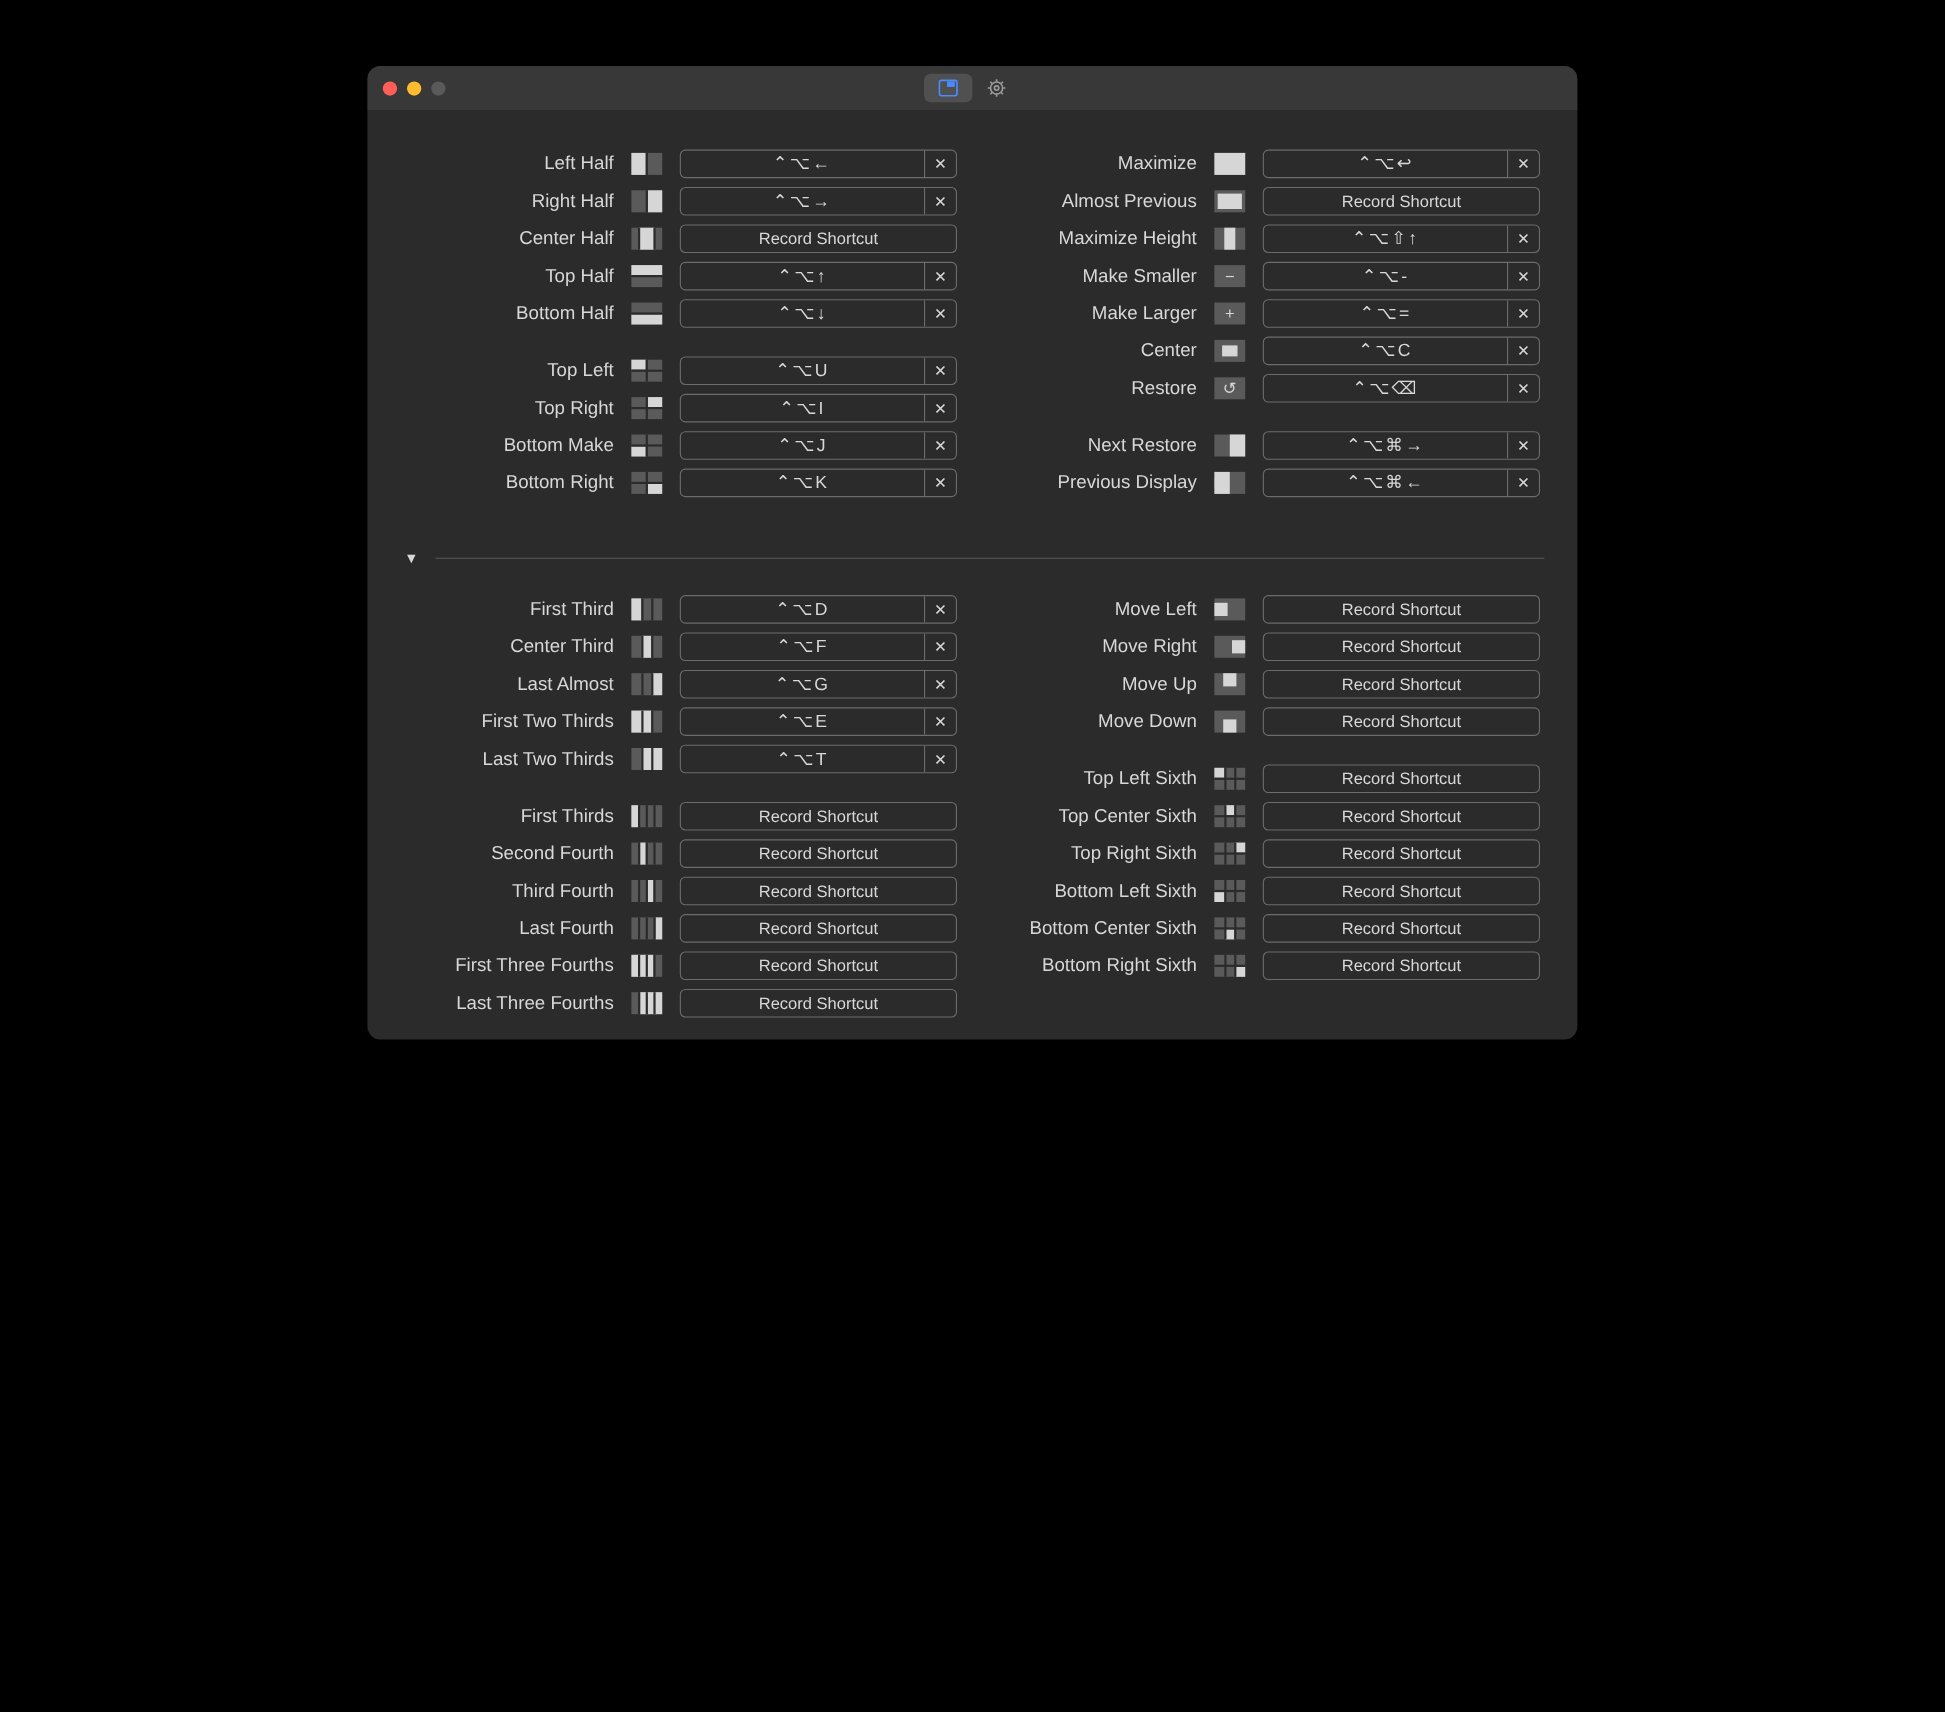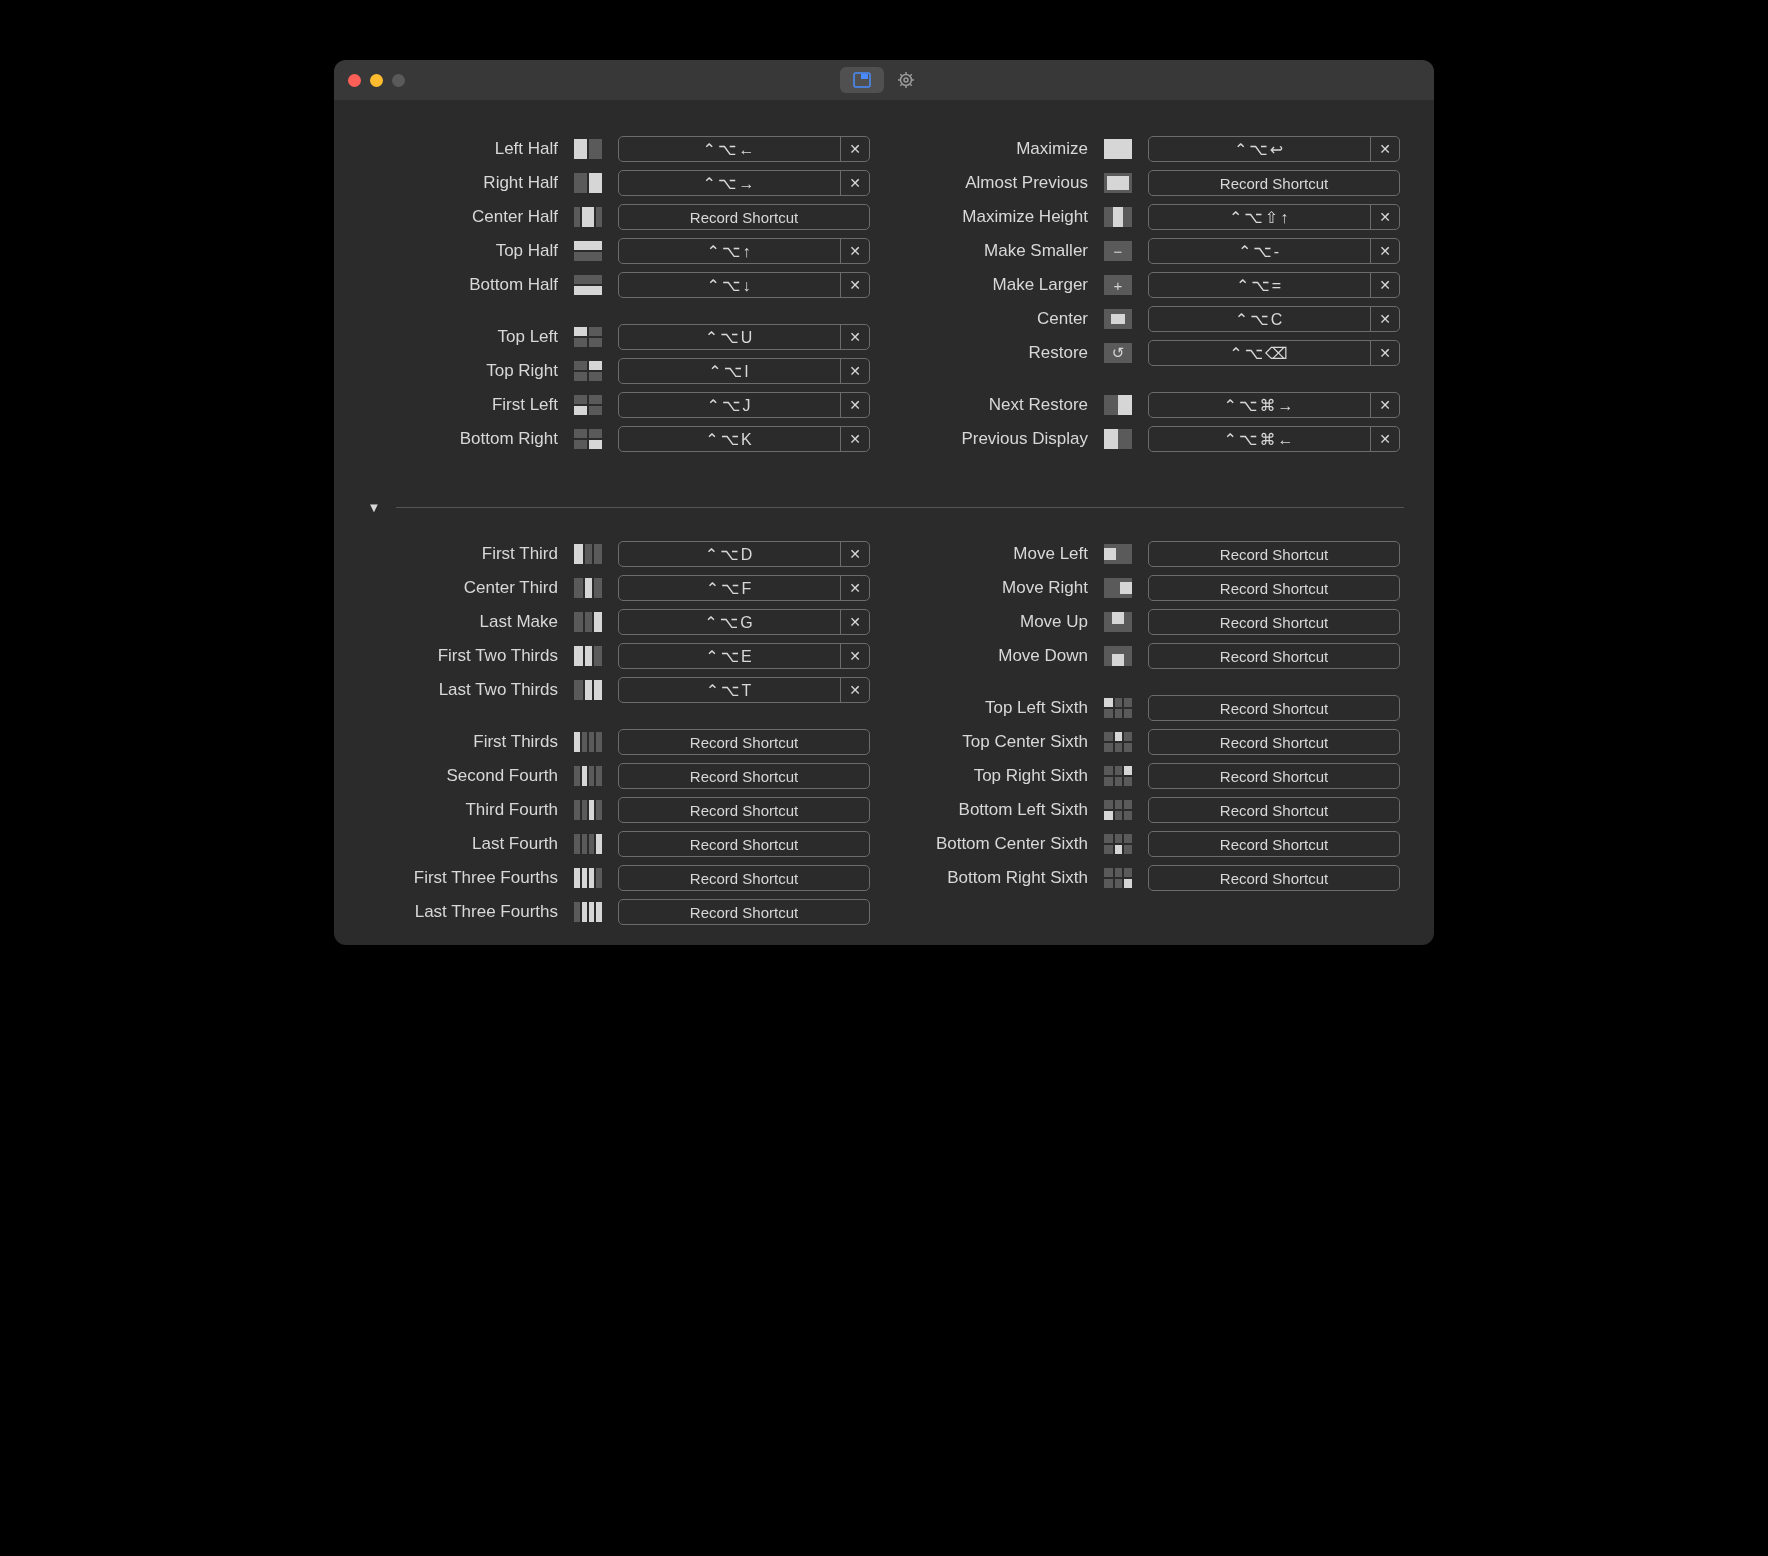--- a/index.html
+++ b/index.html
@@ -228,21 +228,21 @@
               <div class="hi" style="left: 15px; top: 0px; width: 13px; height: 9px;"></div>
               <div class="divv" style="left: 13px; top: 0px;"></div>
               <div class="divh" style="top: 9px; left: 0px;"></div>
             </div>
             <div class="field">
               <div class="sc-text">⌃⌥I</div>
               <div class="clear">✕</div>
             </div>
           </div>
           <div class="row">
-            <div class="label">First Left</div>
+            <div class="label">Bottom Make</div>
             <div class="thumb">
               <div class="hi" style="left: 0px; top: 11px; width: 13px; height: 9px;"></div>
               <div class="divv" style="left: 13px; top: 0px;"></div>
               <div class="divh" style="top: 9px; left: 0px;"></div>
             </div>
             <div class="field">
               <div class="sc-text">⌃⌥J</div>
               <div class="clear">✕</div>
             </div>
           </div>
@@ -377,21 +377,21 @@
               <div class="hi" style="left: 10px; top: 0px; width: 8px; height: 20px;"></div>
               <div class="divv" style="left: 9px; top: 0px;"></div>
               <div class="divv" style="left: 18px; top: 0px;"></div>
             </div>
             <div class="field">
               <div class="sc-text">⌃⌥F</div>
               <div class="clear">✕</div>
             </div>
           </div>
           <div class="row">
-            <div class="label">Last Make</div>
+            <div class="label">Last Almost</div>
             <div class="thumb">
               <div class="hi" style="left: 19px; top: 0px; width: 9px; height: 20px;"></div>
               <div class="divv" style="left: 9px; top: 0px;"></div>
               <div class="divv" style="left: 18px; top: 0px;"></div>
             </div>
             <div class="field">
               <div class="sc-text">⌃⌥G</div>
               <div class="clear">✕</div>
             </div>
           </div>

